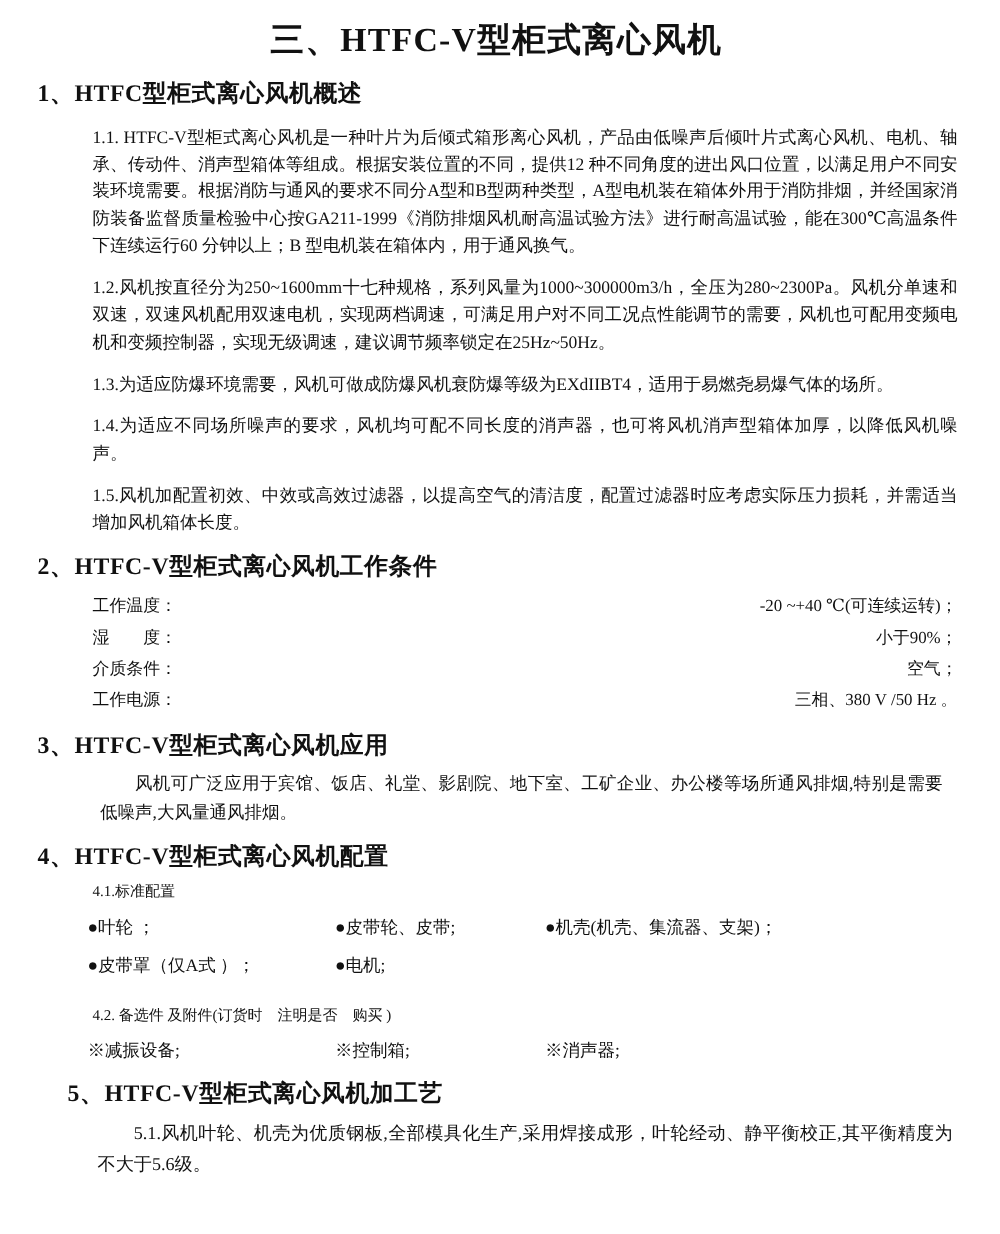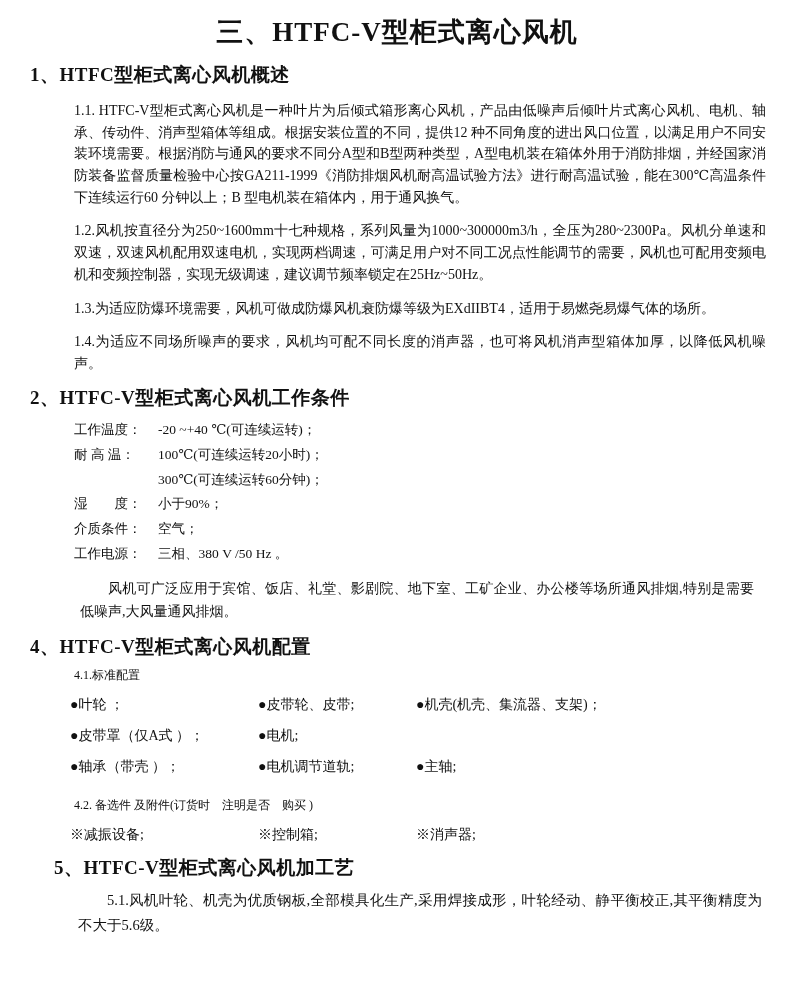--- a/index.html
+++ b/index.html
@@ -37,38 +37,38 @@
     text-align: justify;
   }
   .body-block.tight { margin-top: 12px; margin-bottom: 1px; }
   .cond-list { margin: 6px 0 10px 46px; font-size: 13.5px; }
   .cond-row { display: flex; line-height: 1.85; }
   .cond-label {
     width: 84px;
     flex: 0 0 84px;
     white-space: pre;
   }
-  .cond-value { flex: 1; }
+  .cond-value { flex: 1; text-align: right; }
   .app-paragraph {
     margin: 2px 12px 4px 52px;
     font-size: 14px;
     line-height: 1.65;
     text-indent: 2em;
     text-align: justify;
     font-family: Liberation Serif, serif;
   }
   .sub-label {
     margin: 6px 0 2px 46px;
     font-size: 12px;
   }
   .cfg-grid { margin: 2px 0 6px 42px; font-size: 14px; }
   .cfg-row {
     display: grid;
     grid-template-columns: 178px 148px 1fr;
-    column-gap: 10px;
+    column-gap: 20px;
     line-height: 1.5;
     margin: 10px 0;
   }
   .proc-paragraph {
     margin: 6px 4px 6px 50px;
     font-size: 14.5px;
     line-height: 1.75;
     text-indent: 2em;
     text-align: justify;
   }
@@ -78,67 +78,56 @@
 
 <div class="page">
 
   <h1 class="doc-title">三、HTFC-V型柜式离心风机</h1>
 
   <h2 class="sec-heading">1、HTFC型柜式离心风机概述</h2>
   <p class="body-block tight">1.1. HTFC-V型柜式离心风机是一种叶片为后倾式箱形离心风机，产品由低噪声后倾叶片式离心风机、电机、轴承、传动件、消声型箱体等组成。根据安装位置的不同，提供12 种不同角度的进出风口位置，以满足用户不同安装环境需要。根据消防与通风的要求不同分A型和B型两种类型，A型电机装在箱体外用于消防排烟，并经国家消防装备监督质量检验中心按GA211-1999《消防排烟风机耐高温试验方法》进行耐高温试验，能在300℃高温条件下连续运行60 分钟以上；B 型电机装在箱体内，用于通风换气。</p>
   <p class="body-block tight">1.2.风机按直径分为250~1600mm十七种规格，系列风量为1000~300000m3/h，全压为280~2300Pa。风机分单速和双速，双速风机配用双速电机，实现两档调速，可满足用户对不同工况点性能调节的需要，风机也可配用变频电机和变频控制器，实现无级调速，建议调节频率锁定在25Hz~50Hz。</p>
   <p class="body-block tight">1.3.为适应防爆环境需要，风机可做成防爆风机衰防爆等级为EXdIIBT4，适用于易燃尧易爆气体的场所。</p>
   <p class="body-block tight">1.4.为适应不同场所噪声的要求，风机均可配不同长度的消声器，也可将风机消声型箱体加厚，以降低风机噪声。</p>
+  <p class="body-block tight">1.5.风机加配置初效、中效或高效过滤器，以提高空气的清洁度，配置过滤器时应考虑实际压力损耗，并需适当增加风机箱体长度。</p>
 
   <h2 class="sec-heading">2、HTFC-V型柜式离心风机工作条件</h2>
   <div class="cond-list">
     <div class="cond-row">
       <span class="cond-label">工作温度：</span>
       <span class="cond-value">-20 ~+40 ℃(可连续运转)；</span>
-    </div>
-    <div class="cond-row">
-      <span class="cond-label">耐 高 温：</span>
-      <span class="cond-value">100℃(可连续运转20小时)；</span>
-    </div>
-    <div class="cond-row">
-      <span class="cond-label"></span>
-      <span class="cond-value">300℃(可连续运转60分钟)；</span>
     </div>
     <div class="cond-row">
       <span class="cond-label">湿　　度：</span>
       <span class="cond-value">小于90%；</span>
     </div>
     <div class="cond-row">
       <span class="cond-label">介质条件：</span>
       <span class="cond-value">空气；</span>
     </div>
     <div class="cond-row">
       <span class="cond-label">工作电源：</span>
       <span class="cond-value">三相、380 V /50 Hz 。</span>
     </div>
   </div>
 
+  <h2 class="sec-heading">3、HTFC-V型柜式离心风机应用</h2>
   <p class="app-paragraph">风机可广泛应用于宾馆、饭店、礼堂、影剧院、地下室、工矿企业、办公楼等场所通风排烟,特别是需要低噪声,大风量通风排烟。</p>
 
   <h2 class="sec-heading">4、HTFC-V型柜式离心风机配置</h2>
   <div class="sub-label">4.1.标准配置</div>
   <div class="cfg-grid">
     <div class="cfg-row">
       <span>●叶轮 ；</span>
       <span>●皮带轮、皮带;</span>
       <span>●机壳(机壳、集流器、支架)；</span>
     </div>
     <div class="cfg-row">
       <span>●皮带罩（仅A式 ）；</span>
       <span>●电机;</span>
-    </div>
-    <div class="cfg-row">
-      <span>●轴承（带壳 ）；</span>
-      <span>●电机调节道轨;</span>
-      <span>●主轴;</span>
     </div>
     <div class="cfg-row">
       <span></span>
       <span></span>
     </div>
   </div>
   <div class="sub-label">4.2. 备选件 及附件(订货时　注明是否　购买 )</div>
   <div class="cfg-grid">
     <div class="cfg-row">
       <span>※减振设备;</span>

